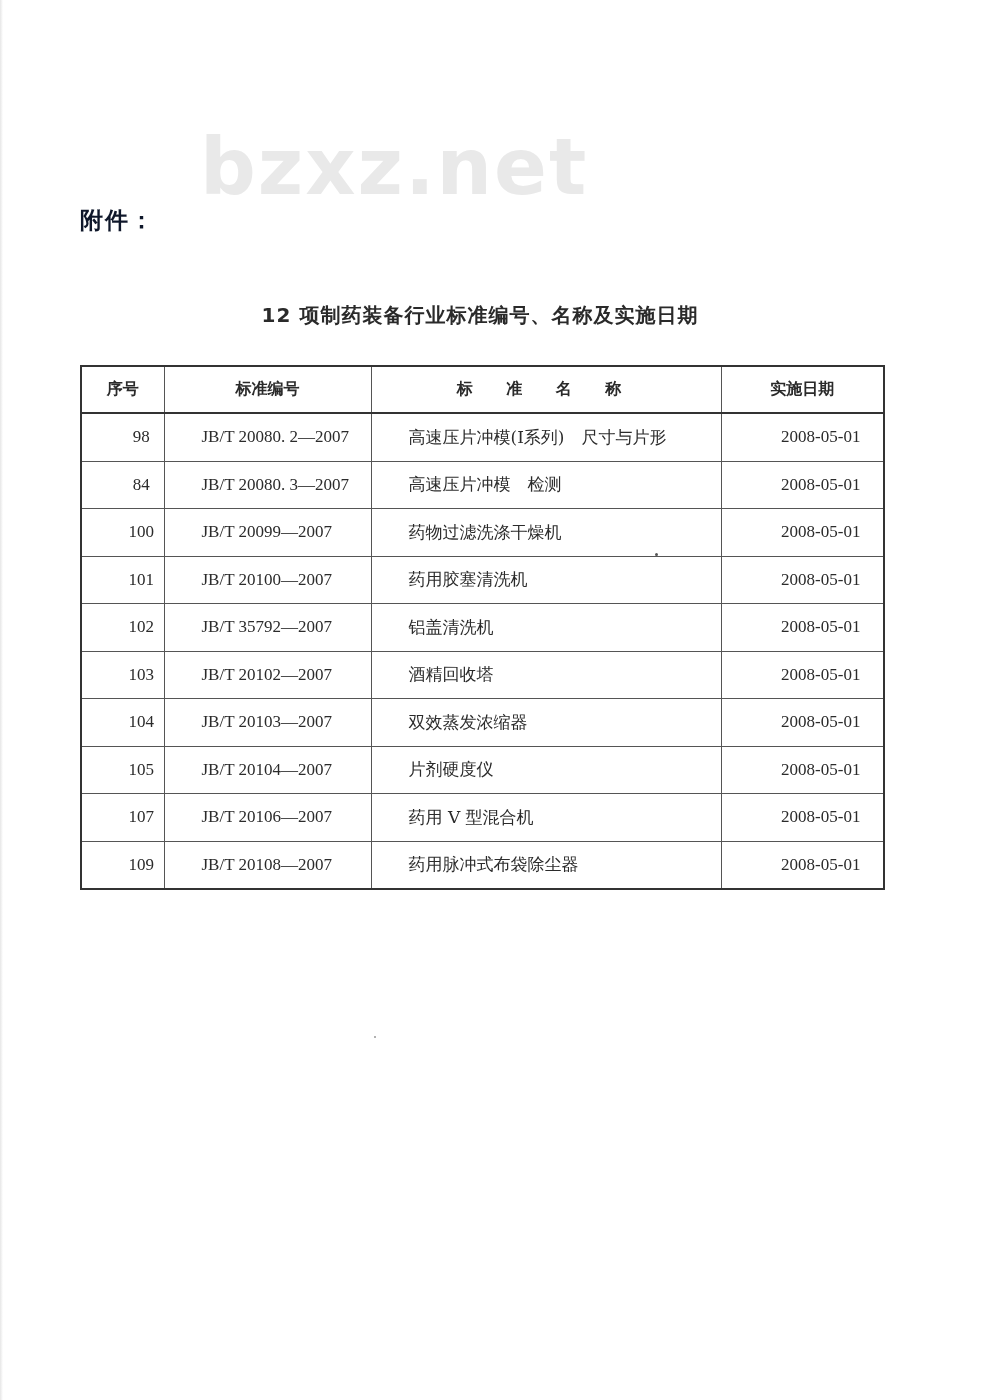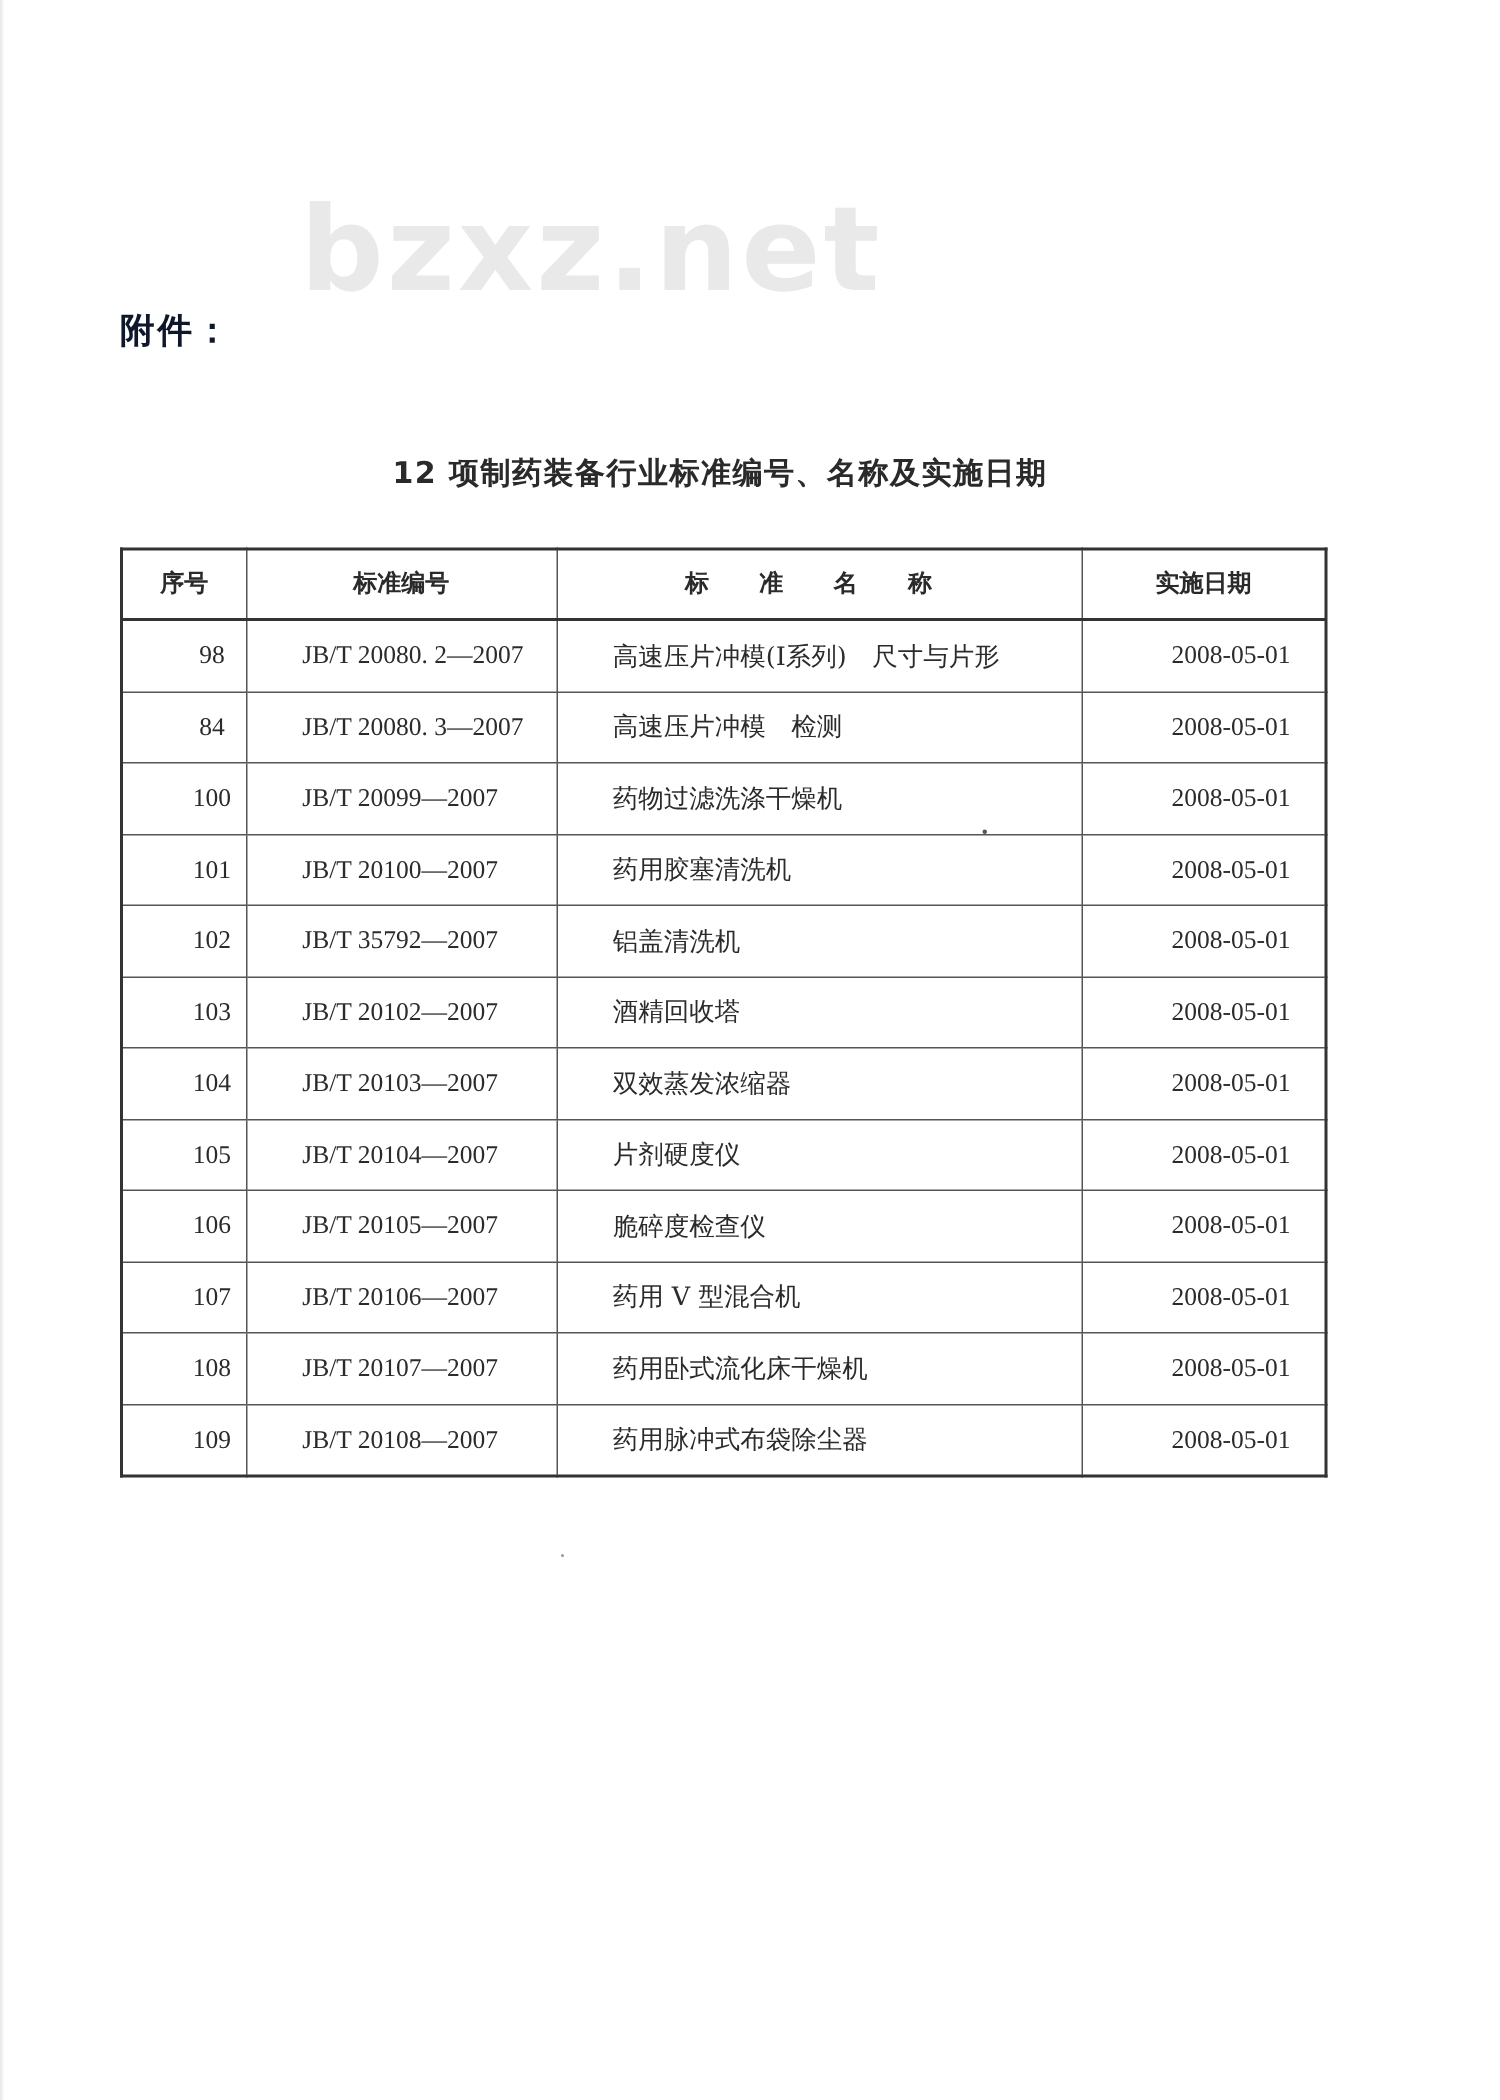--- a/index.html
+++ b/index.html
@@ -171,35 +171,23 @@
       <td class="c-name">双效蒸发浓缩器</td>
       <td class="c-date">2008-05-01</td>
     </tr>
     <tr>
       <td class="c-seq">105</td>
       <td class="c-code">JB/T 20104—2007</td>
       <td class="c-name">片剂硬度仪</td>
       <td class="c-date">2008-05-01</td>
     </tr>
     <tr>
-      <td class="c-seq">106</td>
-      <td class="c-code">JB/T 20105—2007</td>
-      <td class="c-name">脆碎度检查仪</td>
-      <td class="c-date">2008-05-01</td>
-    </tr>
-    <tr>
       <td class="c-seq">107</td>
       <td class="c-code">JB/T 20106—2007</td>
       <td class="c-name">药用 V 型混合机</td>
-      <td class="c-date">2008-05-01</td>
-    </tr>
-    <tr>
-      <td class="c-seq">108</td>
-      <td class="c-code">JB/T 20107—2007</td>
-      <td class="c-name">药用卧式流化床干燥机</td>
       <td class="c-date">2008-05-01</td>
     </tr>
     <tr>
       <td class="c-seq">109</td>
       <td class="c-code">JB/T 20108—2007</td>
       <td class="c-name">药用脉冲式布袋除尘器</td>
       <td class="c-date">2008-05-01</td>
     </tr>
   </tbody>
 </table>

